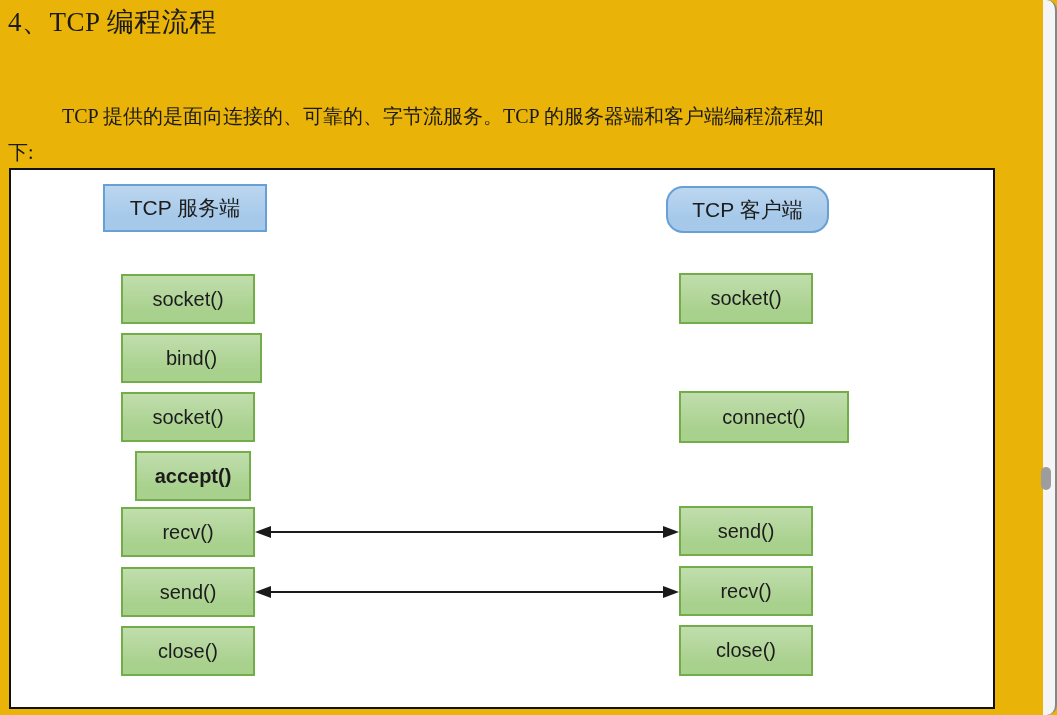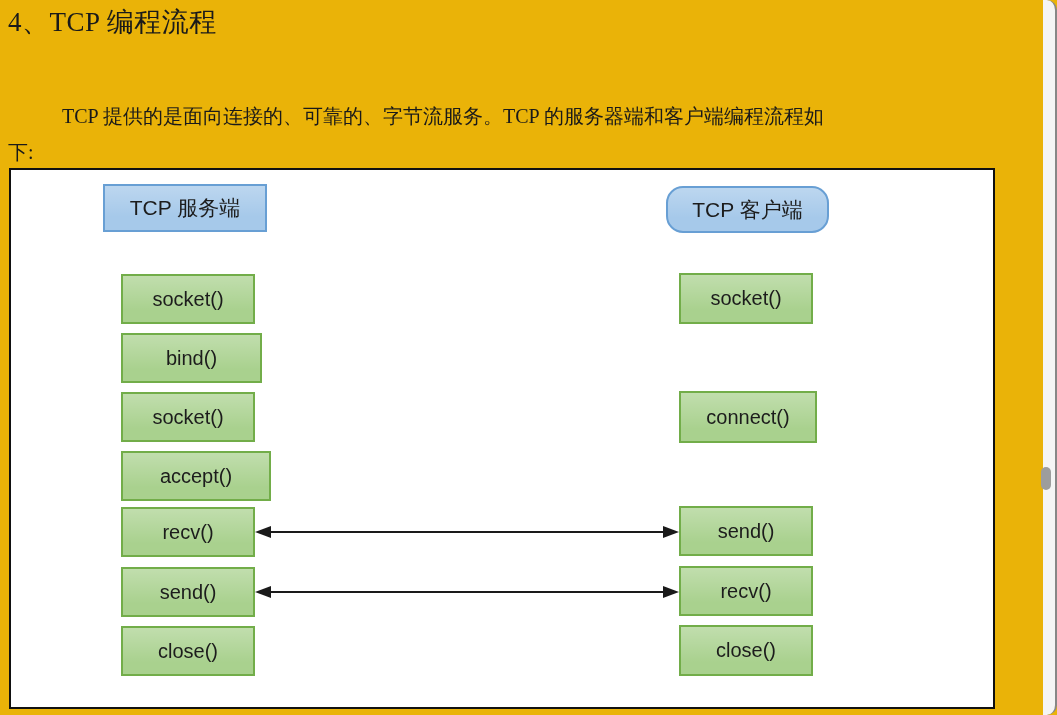--- a/index.html
+++ b/index.html
@@ -74,27 +74,27 @@
   </div>
 
   <div class="diagram">
 
     <div class="node hdr" style="left:92px;top:14px;width:164px;height:48px;">TCP 服务端</div>
     <div class="node hdr" style="left:655px;top:16px;width:163px;height:47px;border-radius:17px;">TCP 客户端</div>
 
     <div class="node step" style="left:110px;top:104px;width:134px;height:50px;">socket()</div>
     <div class="node step" style="left:110px;top:163px;width:141px;height:50px;">bind()</div>
     <div class="node step" style="left:110px;top:222px;width:134px;height:50px;">socket()</div>
-    <div class="node step" style="left:110px;top:281px;width:150px;height:50px;">accept()</div>
+    <div class="node step" style="left:124px;top:281px;width:116px;height:50px;font-weight:bold;">accept()</div>
     <div class="node step" style="left:110px;top:337px;width:134px;height:50px;">recv()</div>
     <div class="node step" style="left:110px;top:397px;width:134px;height:50px;">send()</div>
     <div class="node step" style="left:110px;top:456px;width:134px;height:50px;">close()</div>
 
     <div class="node step" style="left:668px;top:103px;width:134px;height:51px;">socket()</div>
-    <div class="node step" style="left:668px;top:221px;width:138px;height:52px;text-align:center;">connect()</div>
+    <div class="node step" style="left:668px;top:221px;width:170px;height:52px;text-align:center;">connect()</div>
     <div class="node step" style="left:668px;top:336px;width:134px;height:50px;">send()</div>
     <div class="node step" style="left:668px;top:396px;width:134px;height:50px;">recv()</div>
     <div class="node step" style="left:668px;top:455px;width:134px;height:51px;">close()</div>
 
     <div class="arrow" style="left:244px;top:356px;width:424px;">
       <span class="ah ah-left"></span>
       <span class="aline"></span>
       <span class="ah ah-right"></span>
     </div>
     <div class="arrow" style="left:244px;top:416px;width:424px;">

